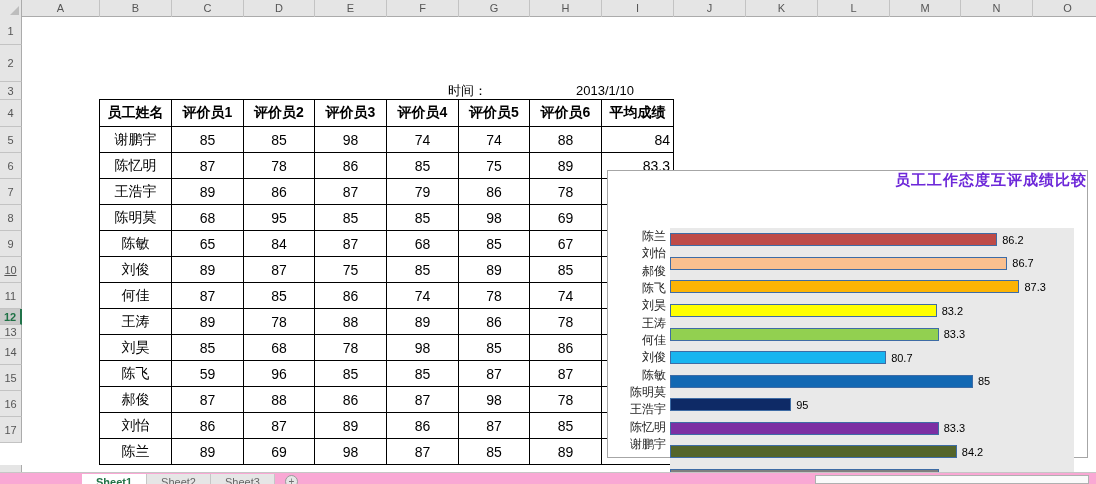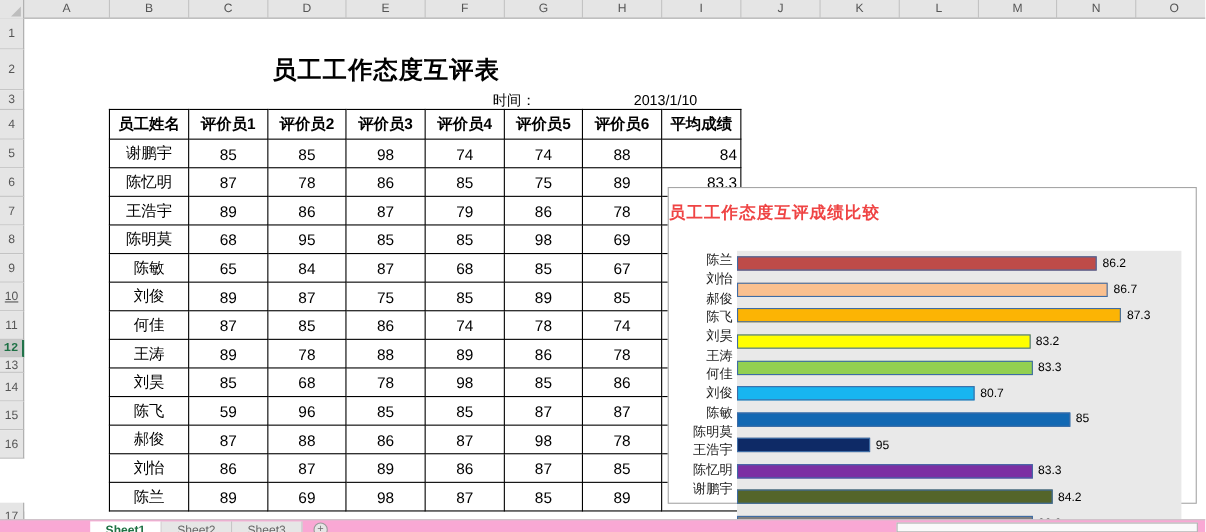--- a/index.html
+++ b/index.html
@@ -32,22 +32,22 @@
   #eval-table { position:absolute; left:99px; top:99px; border-collapse:collapse;
     table-layout:fixed; z-index:2; background:#fff; }
   #eval-table td, #eval-table th { border:1px solid #000; font-size:14px; text-align:center;
     padding:0; height:26px; overflow:hidden; white-space:nowrap; }
   #eval-table th { height:27px; font-weight:bold; }
   #eval-table td.avg { text-align:right; padding-right:3px; }
 
   
   #chart { position:absolute; left:607px; top:170px; width:481px; height:288px;
     background:#fff; border:1px solid #A6A6A6; z-index:5; }
-  #chart-title { margin-top:13px; text-align:left; font-size:15px; font-weight:bold;
-    color:#ef4444; font-family:"Liberation Serif","DejaVu Serif",serif; letter-spacing:1px; }
+  #chart-title { text-align:right; font-size:15px; font-weight:bold;
+    color:#6d28d9; font-family:"Liberation Serif","DejaVu Serif",serif; letter-spacing:1px; }
   #plot { position:absolute; left:62px; top:57px; width:404px; height:283px; background:#E9E9E9; }
   #cat-labels { position:absolute; left:0; top:57px; width:58px; height:225px;
     display:flex; flex-direction:column; }
   .cat-label { flex:1 1 0; font-size:12px; color:#222; text-align:right;
     display:flex; align-items:center; justify-content:flex-end; white-space:nowrap; }
   #bars { position:absolute; left:0; top:0; width:100%; height:100%;
     display:flex; flex-direction:column; }
   .bar-row { flex:1 1 0; display:flex; align-items:center; }
   .bar { height:13px; border:1px solid #3E6CA5; }
   .dlabel { font-size:11px; color:#000; margin-left:5px; white-space:nowrap; }
@@ -95,30 +95,29 @@
       <div class="row-h" style="height: 37px;">2</div>
       <div class="row-h" style="height: 18px;">3</div>
       <div class="row-h" style="height: 27px;">4</div>
       <div class="row-h" style="height: 26px;">5</div>
       <div class="row-h" style="height: 26px;">6</div>
       <div class="row-h" style="height: 26px;">7</div>
       <div class="row-h" style="height: 26px;">8</div>
       <div class="row-h" style="height: 26px;">9</div>
       <div class="row-h" style="height: 26px; text-decoration: underline;">10</div>
       <div class="row-h" style="height: 26px;">11</div>
-      <div class="row-h active" style="height: 16px; font-family: Liberation Mono, monospace;">12</div>
+      <div class="row-h active" style="height: 16px;">12</div>
       <div class="row-h" style="height: 14px;">13</div>
       <div class="row-h" style="height: 26px;">14</div>
       <div class="row-h" style="height: 26px;">15</div>
       <div class="row-h" style="height: 26px;">16</div>
-      <div class="row-h" style="height: 26px; margin-top: 40px;">17</div>
+      <div class="row-h" style="height: 26px;">17</div>
     </div>
   <div id="partial-row18"></div>
 
-  <div id="doc-title">员工工作态度互评表</div>
   <div id="time-label">时间：</div>
   <div id="time-value">2013/1/10</div>
 
   <table id="eval-table">
     <thead>
         <tr>
           <th style="width: 72px;">员工姓名</th>
           <th style="width: 72px;">评价员1</th>
           <th style="width: 71px;">评价员2</th>
           <th style="width: 72px;">评价员3</th>

